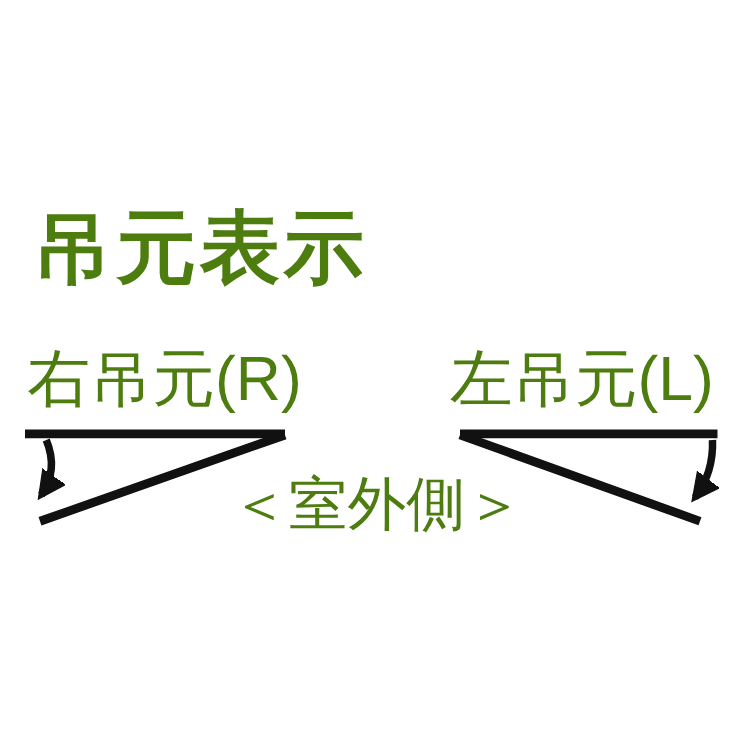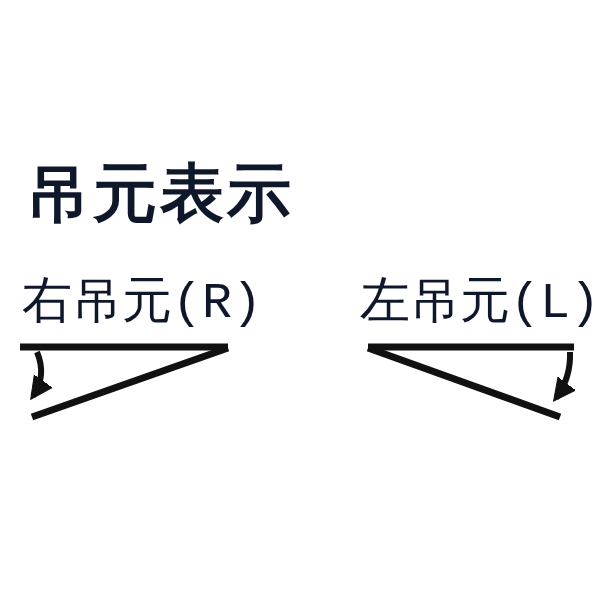--- a/index.html
+++ b/index.html
@@ -3,22 +3,22 @@
 <meta charset="utf-8">
 <style>
   * { margin: 0; padding: 0; box-sizing: border-box; }
   html, body { background: #ffffff; }
   .stage {
     position: relative;
     width: 600px;
     height: 536px;
     background: #ffffff;
     overflow: hidden;
-    font-family: Liberation Mono, monospace;
-    color: #0f172a;
+    font-family: Liberation Sans, sans-serif;
+    color: #4d7c0f;
   }
   .title {
     position: absolute;
     left: 26px;
     top: 163px;
     font-size: 64px;
     line-height: 1.1;
     font-weight: bold;
     letter-spacing: 3px;
     white-space: nowrap;
@@ -73,14 +73,15 @@
       <path d="M 37 352 Q 47 376 33 396" fill="none" stroke-width="6" marker-end="url(#arrowhead)"></path>
     </g>
 
     <g>
       <line x1="368" y1="347" x2="574" y2="347" stroke-width="7"></line>
       <line x1="368" y1="348" x2="560" y2="417" stroke-width="7"></line>
       <path d="M 570 352 Q 571 378 556 398" fill="none" stroke-width="6" marker-end="url(#arrowhead)"></path>
     </g>
   </svg>
 
+  <div class="caption">＜室外側＞</div>
 
 </div>
 
 </body></html>

